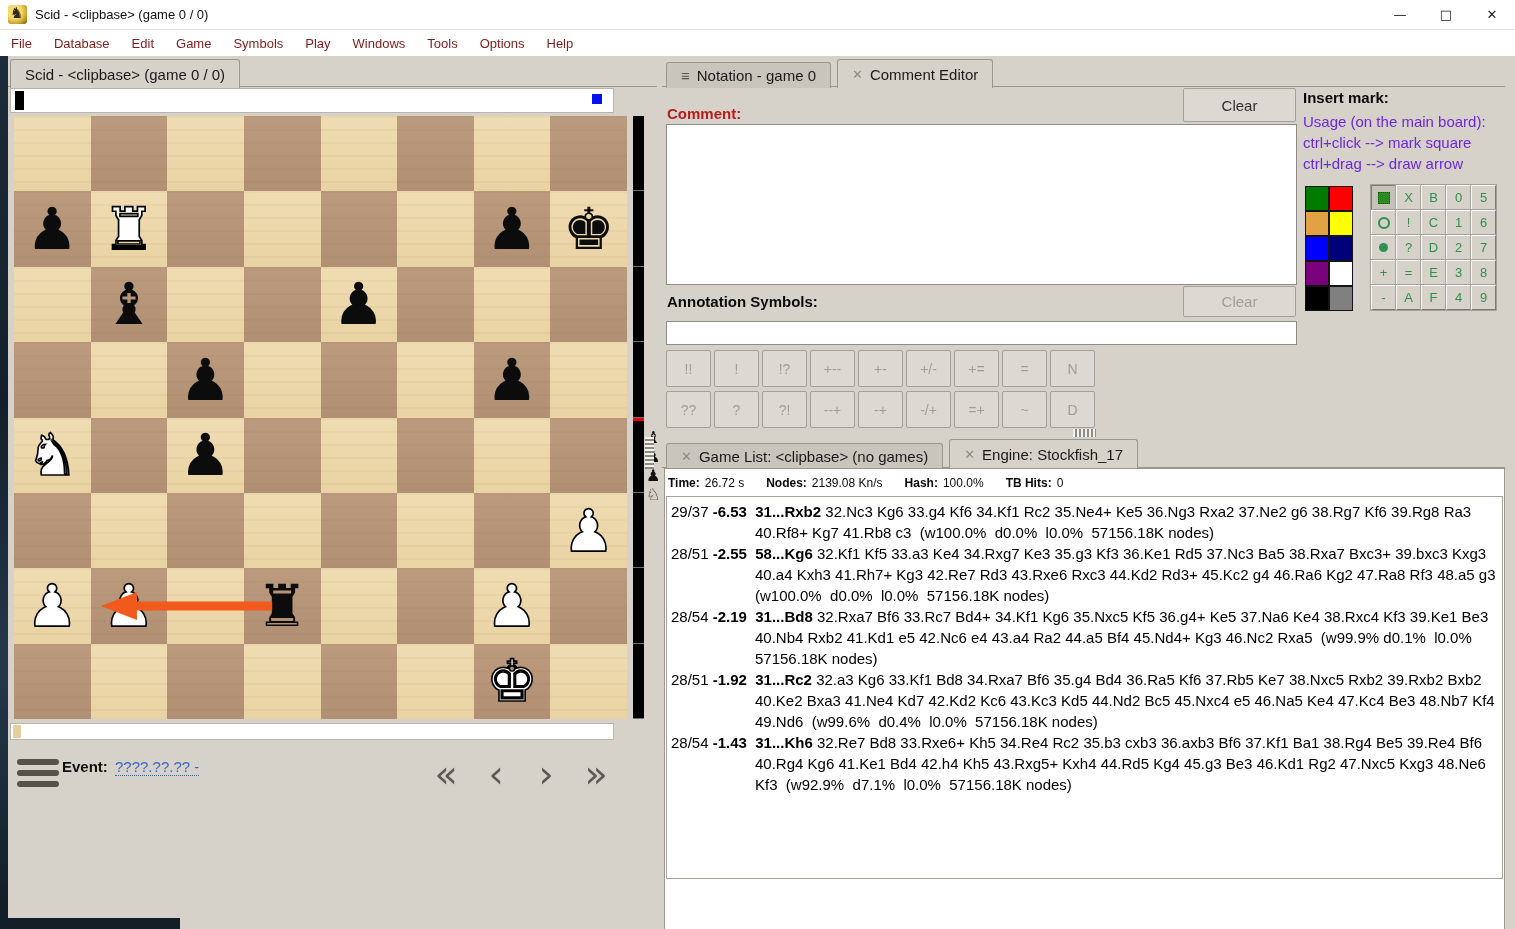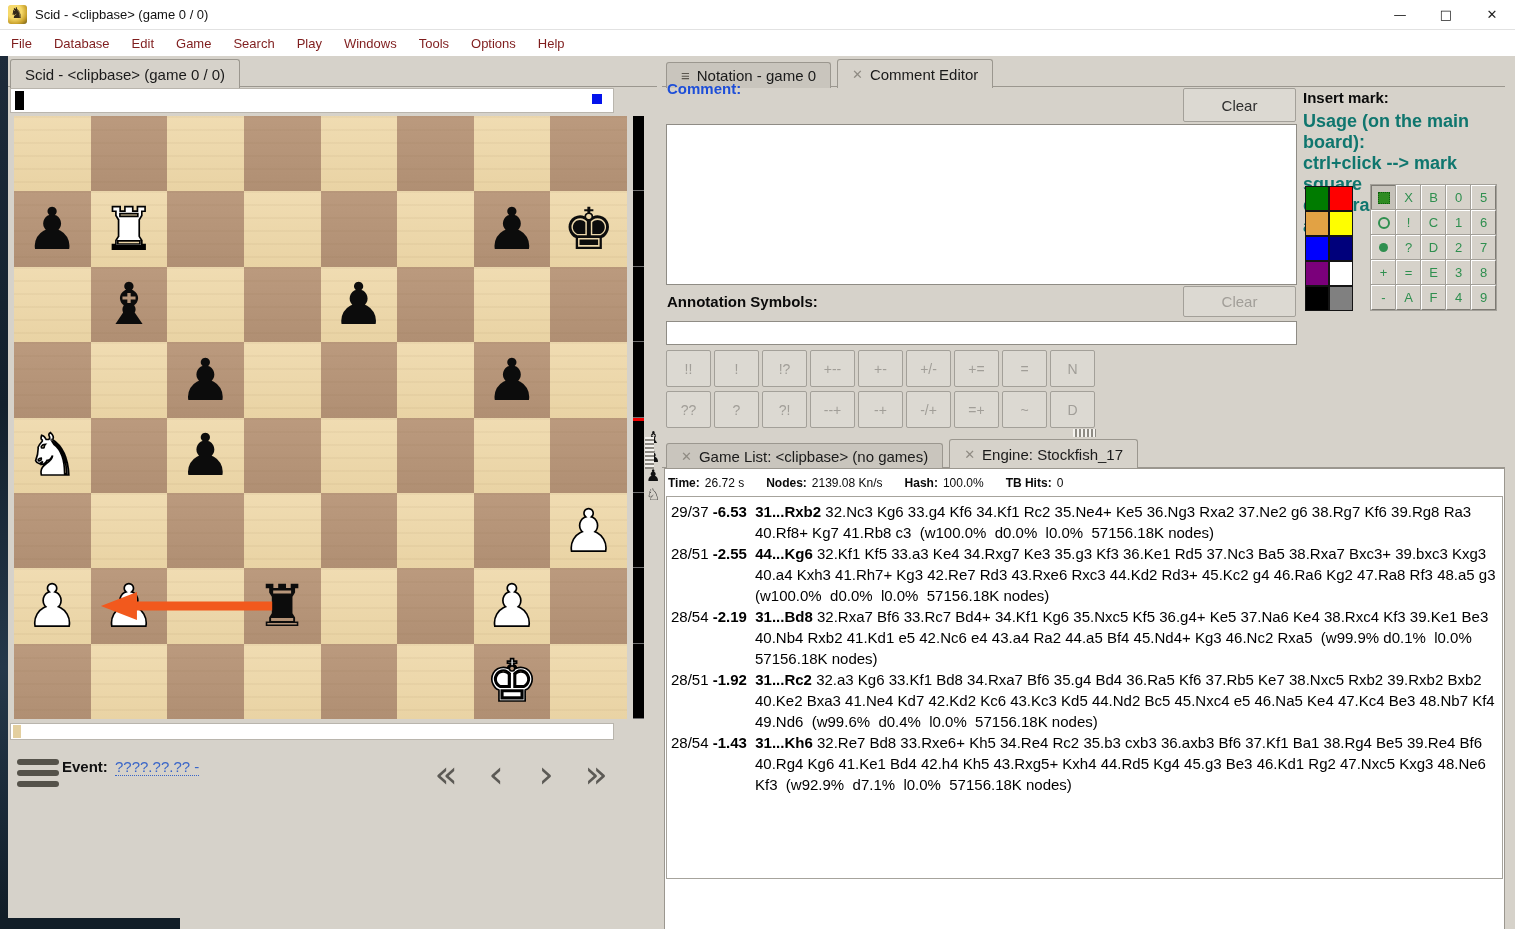--- a/index.html
+++ b/index.html
@@ -69,37 +69,37 @@
   .vsash { position:absolute; left:645px; top:437px; width:9px; height:32px;
       background:repeating-linear-gradient(180deg,#f5f3ef 0 2px,#8e8b84 2px 4px); }
   .hsash { position:absolute; left:1073px; top:429px; width:23px; height:8px;
       background:repeating-linear-gradient(90deg,#f5f3ef 0 2px,#8e8b84 2px 4px); }
 
   
   .right-pane { position:absolute; left:662px; top:56px; width:843px; height:862px; background:#d6d2ca; }
   .rp-tabbar { position:absolute; left:0; top:2px; width:843px; height:29px; border-bottom:1px solid #9b978f; }
   .rp-tabbar2 { position:absolute; left:0; top:382px; width:843px; height:30px; border-bottom:1px solid #9b978f; }
 
-  .comment-label { position:absolute; left:5px; top:24px; font-size:15px; font-weight:bold; color:#1d4ed8; }
+  .comment-label { position:absolute; left:5px; top:49px; font-size:15px; font-weight:bold; color:#b91c1c; }
   .btn { background:#dcd9d2; border:1px solid #a3a099; border-radius:2px; font-size:15px; color:#2e2e2e;
       display:flex; align-items:center; justify-content:center; }
   .btn.disabled { color:#a19e98; }
   .clear1 { position:absolute; left:521px; top:32px; width:113px; height:34px; }
   .comment-box { position:absolute; left:4px; top:68px; width:631px; height:161px; background:#fff; border:1px solid #8f8c85; }
 
   .ann-label { position:absolute; left:5px; top:237px; font-size:15px; font-weight:bold; color:#0a0a0a; }
   .clear2 { position:absolute; left:521px; top:230px; width:113px; height:31px; }
   .ann-input { position:absolute; left:4px; top:265px; width:631px; height:24px; background:#fff; border:1px solid #8f8c85; font-size:14px; padding:2px 4px; font-family:"Liberation Sans",sans-serif;}
   .symrow { position:absolute; left:4px; display:flex; gap:3px; }
   .symrow .btn { width:45px; height:37px; font-size:14px; }
 
   
   .ins-panel { position:absolute; left:641px; top:33px; width:202px; }
   .ins-title { font-size:15px; font-weight:bold; color:#0a0a0a; }
-  .ins-usage { font-size:18px; color:#0f766e; line-height:21px; margin-top:5px;font-weight:bold; }
+  .ins-usage { font-size:15px; color:#6d28d9; line-height:21px; margin-top:5px; }
   .colorgrid { position:absolute; left:2px; top:97px; display:grid; grid-template-columns:repeat(2,24px); }
   .colorcell { width:24px; height:25px; border:1px solid #141414; }
   .markgrid { position:absolute; left:68px; top:96px; display:grid; grid-template-columns:repeat(5,25px); grid-gap:0px; }
   .markbtn { width:25px; height:25px; background:#d6d2ca; border:1px solid #fff; border-right-color:#7d7a73; border-bottom-color:#7d7a73;
       outline:1px solid #a3a099; outline-offset:-0px; display:flex; align-items:center; justify-content:center;
       font-size:13px; color:#2f8f4f; }
   .markbtn.pressed { background:#c6c2ba; border-color:#7d7a73; border-right-color:#fff; border-bottom-color:#fff; }
   .mk-sq { width:12px; height:12px; background:#2e8b22; border:1px dotted #0b5e0b; }
   .mk-circ { width:12px; height:12px; border:2px solid #2f8f4f; border-radius:50%; }
   .mk-dot { width:9px; height:9px; background:#2f8f4f; border-radius:50%; }
@@ -127,21 +127,21 @@
     <div class="winbtn">□</div>
     <div class="winbtn">✕</div>
   </div>
 </div>
 
 <div class="menubar" id="menubar">
     <span class="menu-item">File</span>
     <span class="menu-item">Database</span>
     <span class="menu-item">Edit</span>
     <span class="menu-item">Game</span>
-    <span class="menu-item">Search</span>
+    <span class="menu-item">Symbols</span>
     <span class="menu-item">Play</span>
     <span class="menu-item">Windows</span>
     <span class="menu-item">Tools</span>
     <span class="menu-item">Options</span>
     <span class="menu-item">Help</span>
   </div>
 
 <div class="desk-left"></div>
 <div class="desk-bottom"></div>
 
@@ -385,20 +385,20 @@
 
   <div class="eng-frame">
     <div class="eng-stats" id="engstats">
         <span><b>Time:</b>26.72 s</span>
         <span><b>Nodes:</b>2139.08 Kn/s</span>
         <span><b>Hash:</b>100.0%</span>
         <span><b>TB Hits:</b>0</span>
       </div>
     <div class="eng-text" id="englines">
         <div class="pv"><span>29/37 </span><b>-6.53  </b><b>31...Rxb2 </b><span>32.Nc3 Kg6 33.g4 Kf6 34.Kf1 Rc2 35.Ne4+ Ke5 36.Ng3 Rxa2 37.Ne2 g6 38.Rg7 Kf6 39.Rg8 Ra3 40.Rf8+ Kg7 41.Rb8 c3  (w100.0%  d0.0%  l0.0%  57156.18K nodes)</span></div>
-        <div class="pv"><span>28/51 </span><b>-2.55  </b><b>44...Kg6 </b><span>32.Kf1 Kf5 33.a3 Ke4 34.Rxg7 Ke3 35.g3 Kf3 36.Ke1 Rd5 37.Nc3 Ba5 38.Rxa7 Bxc3+ 39.bxc3 Kxg3 40.a4 Kxh3 41.Rh7+ Kg3 42.Re7 Rd3 43.Rxe6 Rxc3 44.Kd2 Rd3+ 45.Kc2 g4 46.Ra6 Kg2 47.Ra8 Rf3 48.a5 g3  (w100.0%  d0.0%  l0.0%  57156.18K nodes)</span></div>
+        <div class="pv"><span>28/51 </span><b>-2.55  </b><b>58...Kg6 </b><span>32.Kf1 Kf5 33.a3 Ke4 34.Rxg7 Ke3 35.g3 Kf3 36.Ke1 Rd5 37.Nc3 Ba5 38.Rxa7 Bxc3+ 39.bxc3 Kxg3 40.a4 Kxh3 41.Rh7+ Kg3 42.Re7 Rd3 43.Rxe6 Rxc3 44.Kd2 Rd3+ 45.Kc2 g4 46.Ra6 Kg2 47.Ra8 Rf3 48.a5 g3  (w100.0%  d0.0%  l0.0%  57156.18K nodes)</span></div>
         <div class="pv"><span>28/54 </span><b>-2.19  </b><b>31...Bd8 </b><span>32.Rxa7 Bf6 33.Rc7 Bd4+ 34.Kf1 Kg6 35.Nxc5 Kf5 36.g4+ Ke5 37.Na6 Ke4 38.Rxc4 Kf3 39.Ke1 Be3 40.Nb4 Rxb2 41.Kd1 e5 42.Nc6 e4 43.a4 Ra2 44.a5 Bf4 45.Nd4+ Kg3 46.Nc2 Rxa5  (w99.9% d0.1%  l0.0%  57156.18K nodes)</span></div>
         <div class="pv"><span>28/51 </span><b>-1.92  </b><b>31...Rc2 </b><span>32.a3 Kg6 33.Kf1 Bd8 34.Rxa7 Bf6 35.g4 Bd4 36.Ra5 Kf6 37.Rb5 Ke7 38.Nxc5 Rxb2 39.Rxb2 Bxb2 40.Ke2 Bxa3 41.Ne4 Kd7 42.Kd2 Kc6 43.Kc3 Kd5 44.Nd2 Bc5 45.Nxc4 e5 46.Na5 Ke4 47.Kc4 Be3 48.Nb7 Kf4 49.Nd6  (w99.6%  d0.4%  l0.0%  57156.18K nodes)</span></div>
         <div class="pv"><span>28/54 </span><b>-1.43  </b><b>31...Kh6 </b><span>32.Re7 Bd8 33.Rxe6+ Kh5 34.Re4 Rc2 35.b3 cxb3 36.axb3 Bf6 37.Kf1 Ba1 38.Rg4 Be5 39.Re4 Bf6 40.Rg4 Kg6 41.Ke1 Bd4 42.h4 Kh5 43.Rxg5+ Kxh4 44.Rd5 Kg4 45.g3 Be3 46.Kd1 Rg2 47.Nxc5 Kxg3 48.Ne6 Kf3  (w92.9%  d7.1%  l0.0%  57156.18K nodes)</span></div>
       </div>
 
   </div>
 </div>
 
 </body></html>

